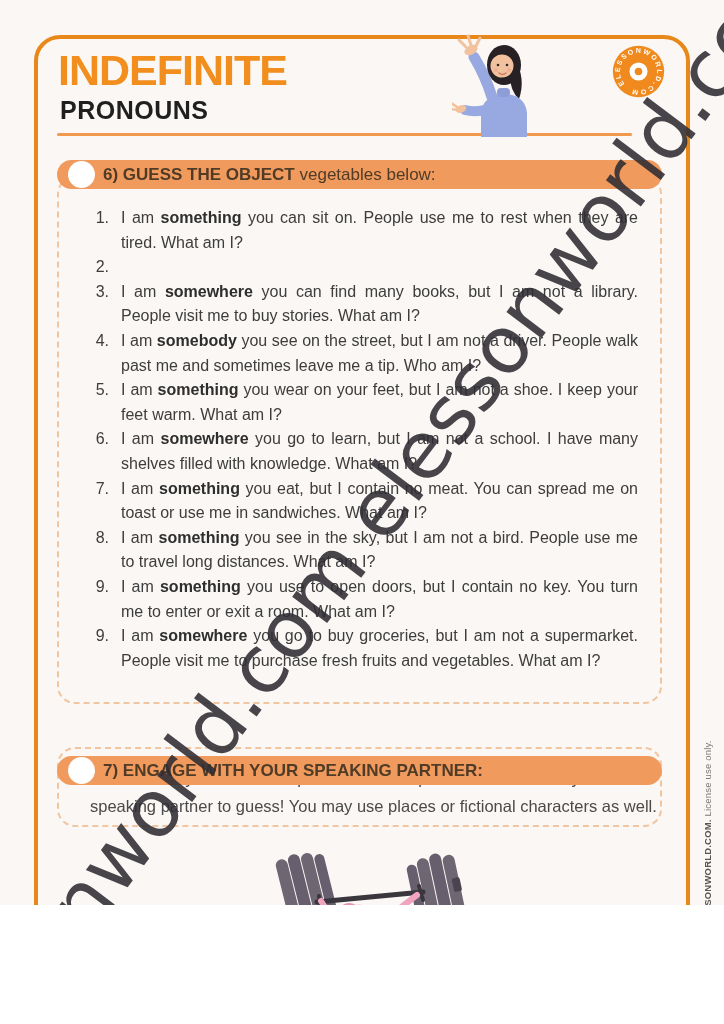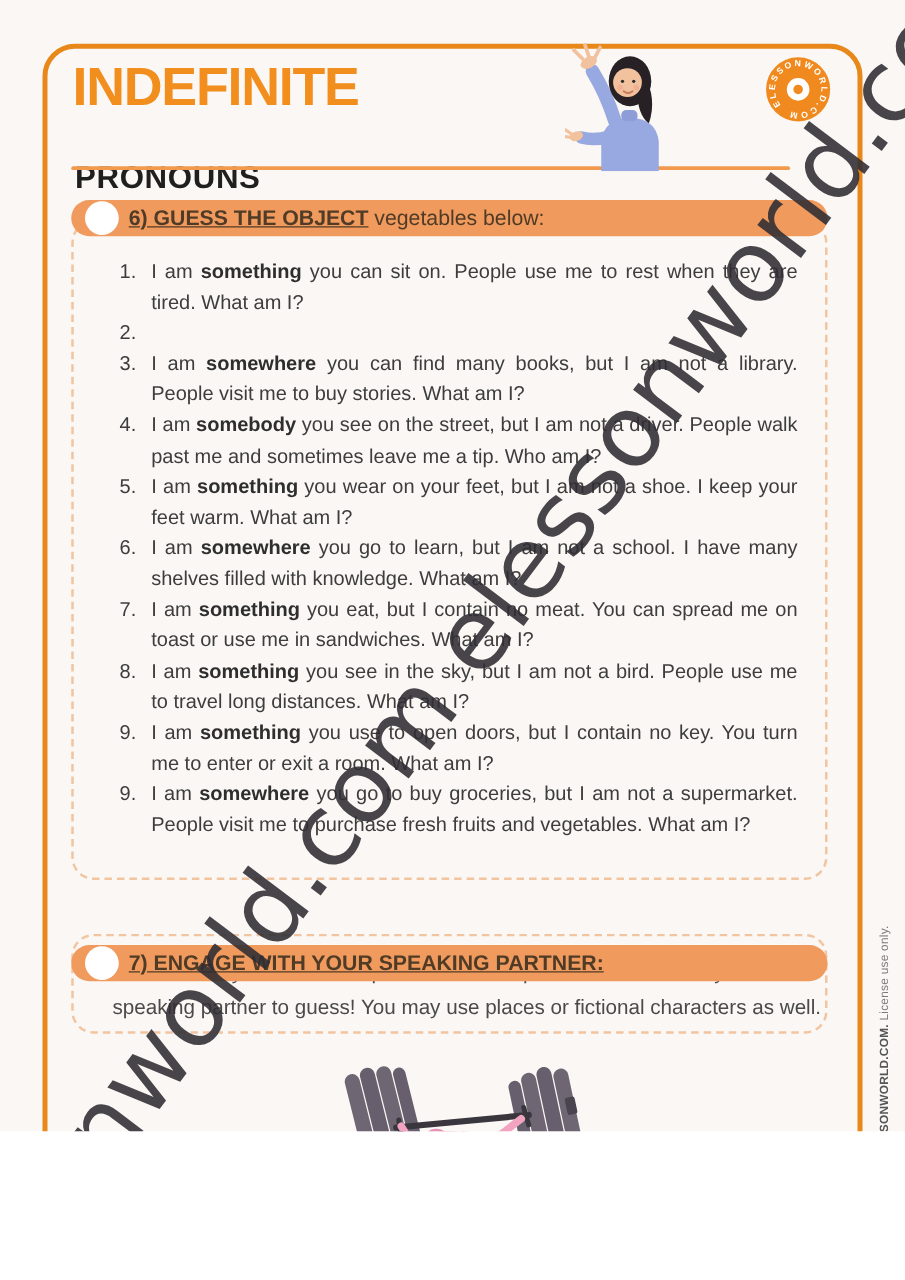--- a/index.html
+++ b/index.html
@@ -10,36 +10,36 @@
   .frame{
     position:absolute; left:34px; top:35px; width:648px; height:956px;
     border:4px solid #E8881B; border-radius:26px; background:transparent;
   }
   .title1{
     position:absolute; left:58px; top:46px; font-size:43px; font-weight:700;
     letter-spacing:-1px; color:#F28E1E; font-family:"Liberation Sans", sans-serif;
   }
   .title2{
     position:absolute; left:60px; top:96px; font-size:25px; font-weight:700;
-    letter-spacing:0.5px; color:#1F1F1F;margin-top:32px;
+    letter-spacing:0.5px; color:#1F1F1F;
   }
   .hrule{
     position:absolute; left:57px; top:133px; width:575px; height:3px;
     background:#F19A4E; border-radius:2px;
   }
   .banner{
     position:absolute; left:57px; width:605px; height:29px; background:#F09A5E;
     border-radius:15px; display:flex; align-items:center; z-index:3;
   }
   .banner .dot{
     width:27px; height:27px; border-radius:50%; background:#FFFFFF;
     margin-left:11px; flex:none;
   }
   .banner .btext{ margin-left:8px; font-size:17px; color:#4F3B26; white-space:nowrap;}
-  .banner .bold{ font-weight:700;text-decoration:underline; }
+  .banner .bold{ font-weight:700; }
   .banner6{ top:160px; }
   .banner7{ top:756px; }
   .dashbox{
     position:absolute; left:57px; width:601px; border:2px dashed #F2C5A1;
     border-radius:18px; background:transparent; z-index:1;
   }
   .box6{ top:176px; height:524px; }
   .box7{ top:747px; height:76px; }
   .riddles{
     position:absolute; left:57px; top:206px; width:605px; z-index:2;

